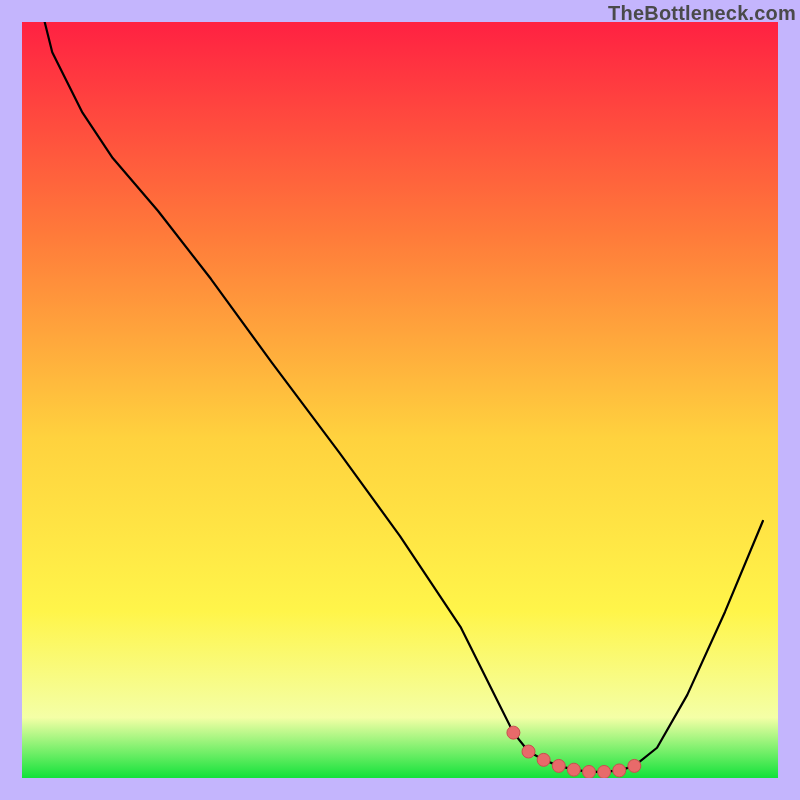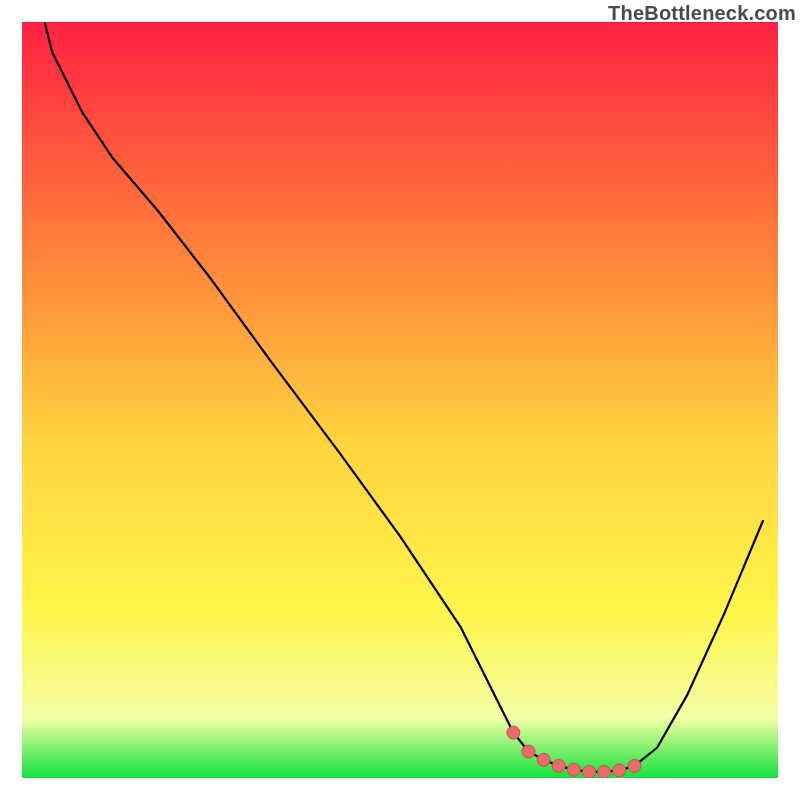--- a/index.html
+++ b/index.html
@@ -8,21 +8,21 @@
     width: 800px;
     height: 800px;
     background: #000;
     font-family: Arial, Helvetica, sans-serif;
     overflow: hidden;
   }
   .frame {
     position: relative;
     width: 800px;
     height: 800px;
-    background: #ffffff;
+    background: #c4b5fd;
   }
   .plot-area {
     position: absolute;
     left: 22px;
     top: 22px;
     width: 756px;
     height: 756px;
   }
   .watermark {
     position: absolute;

